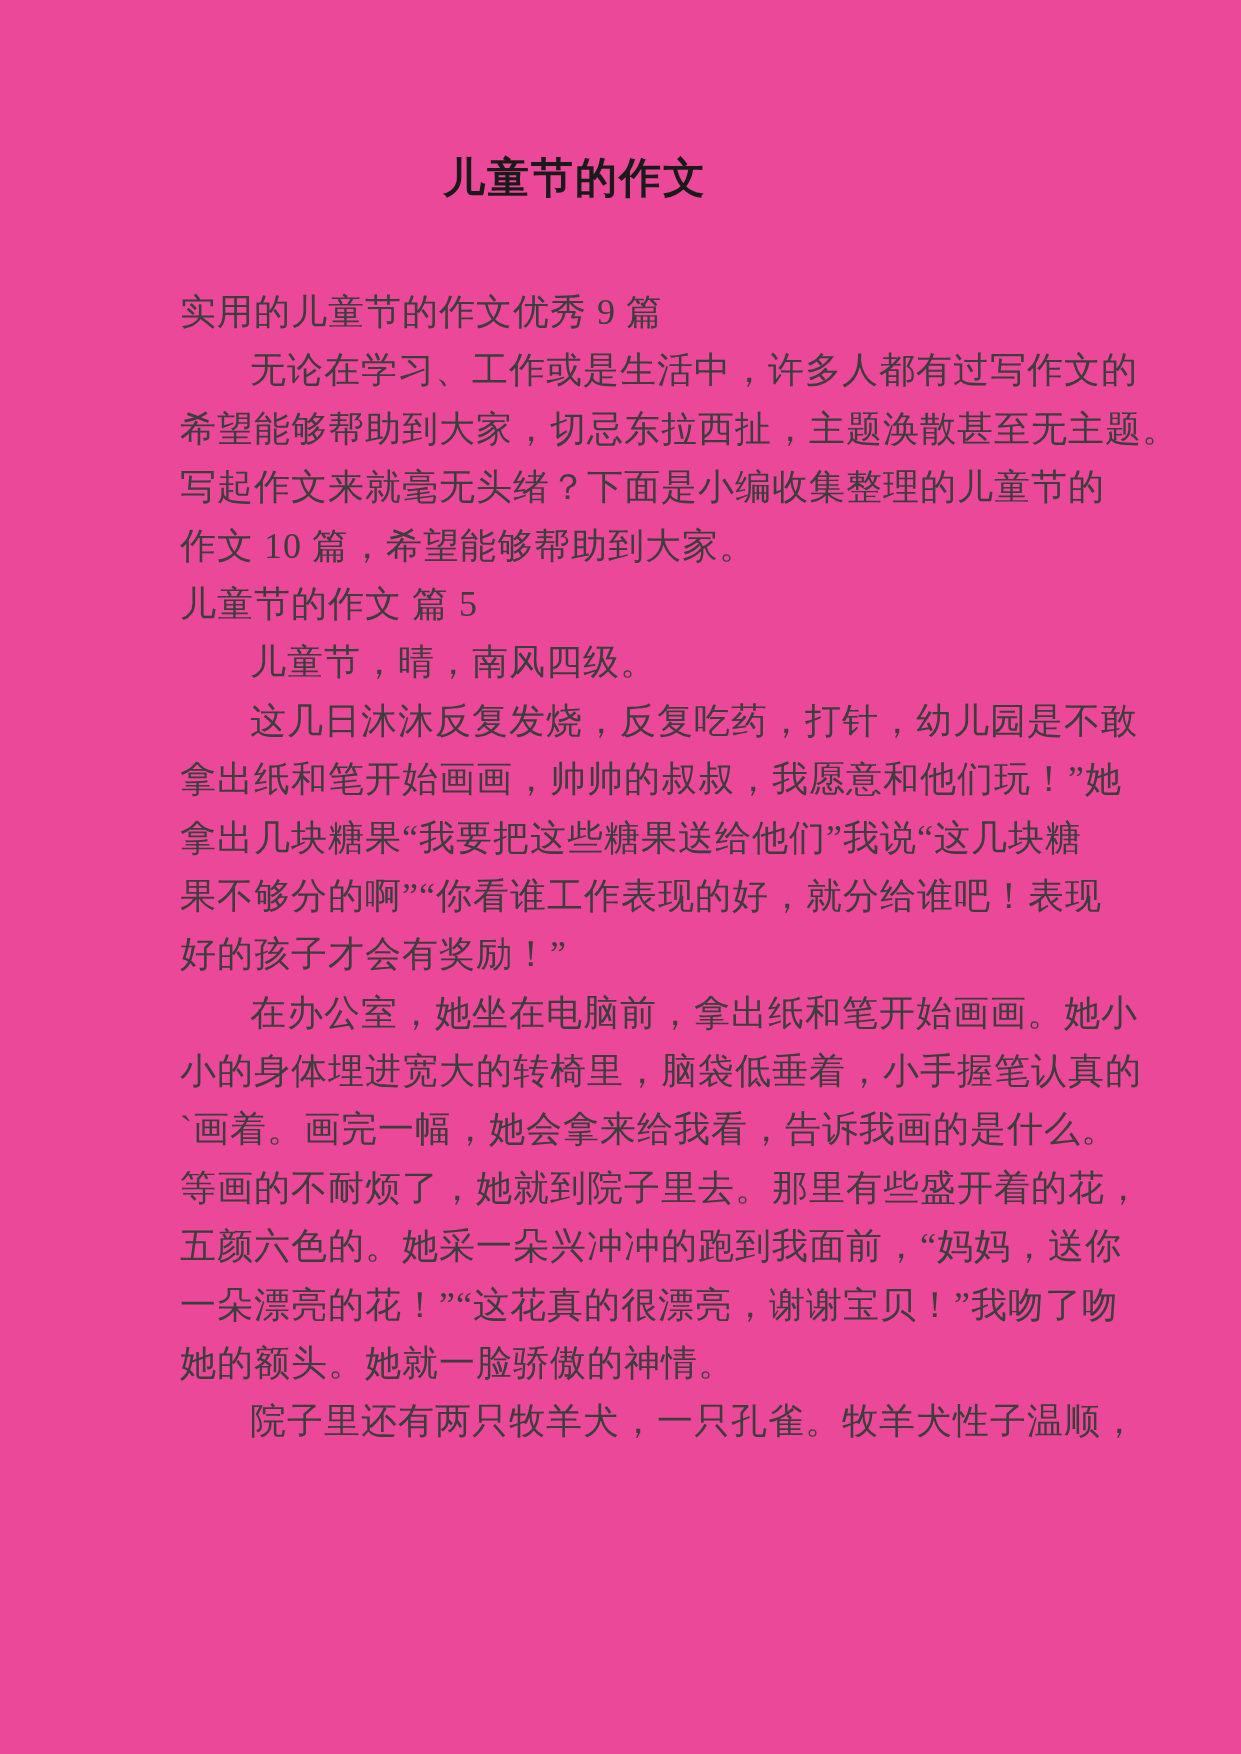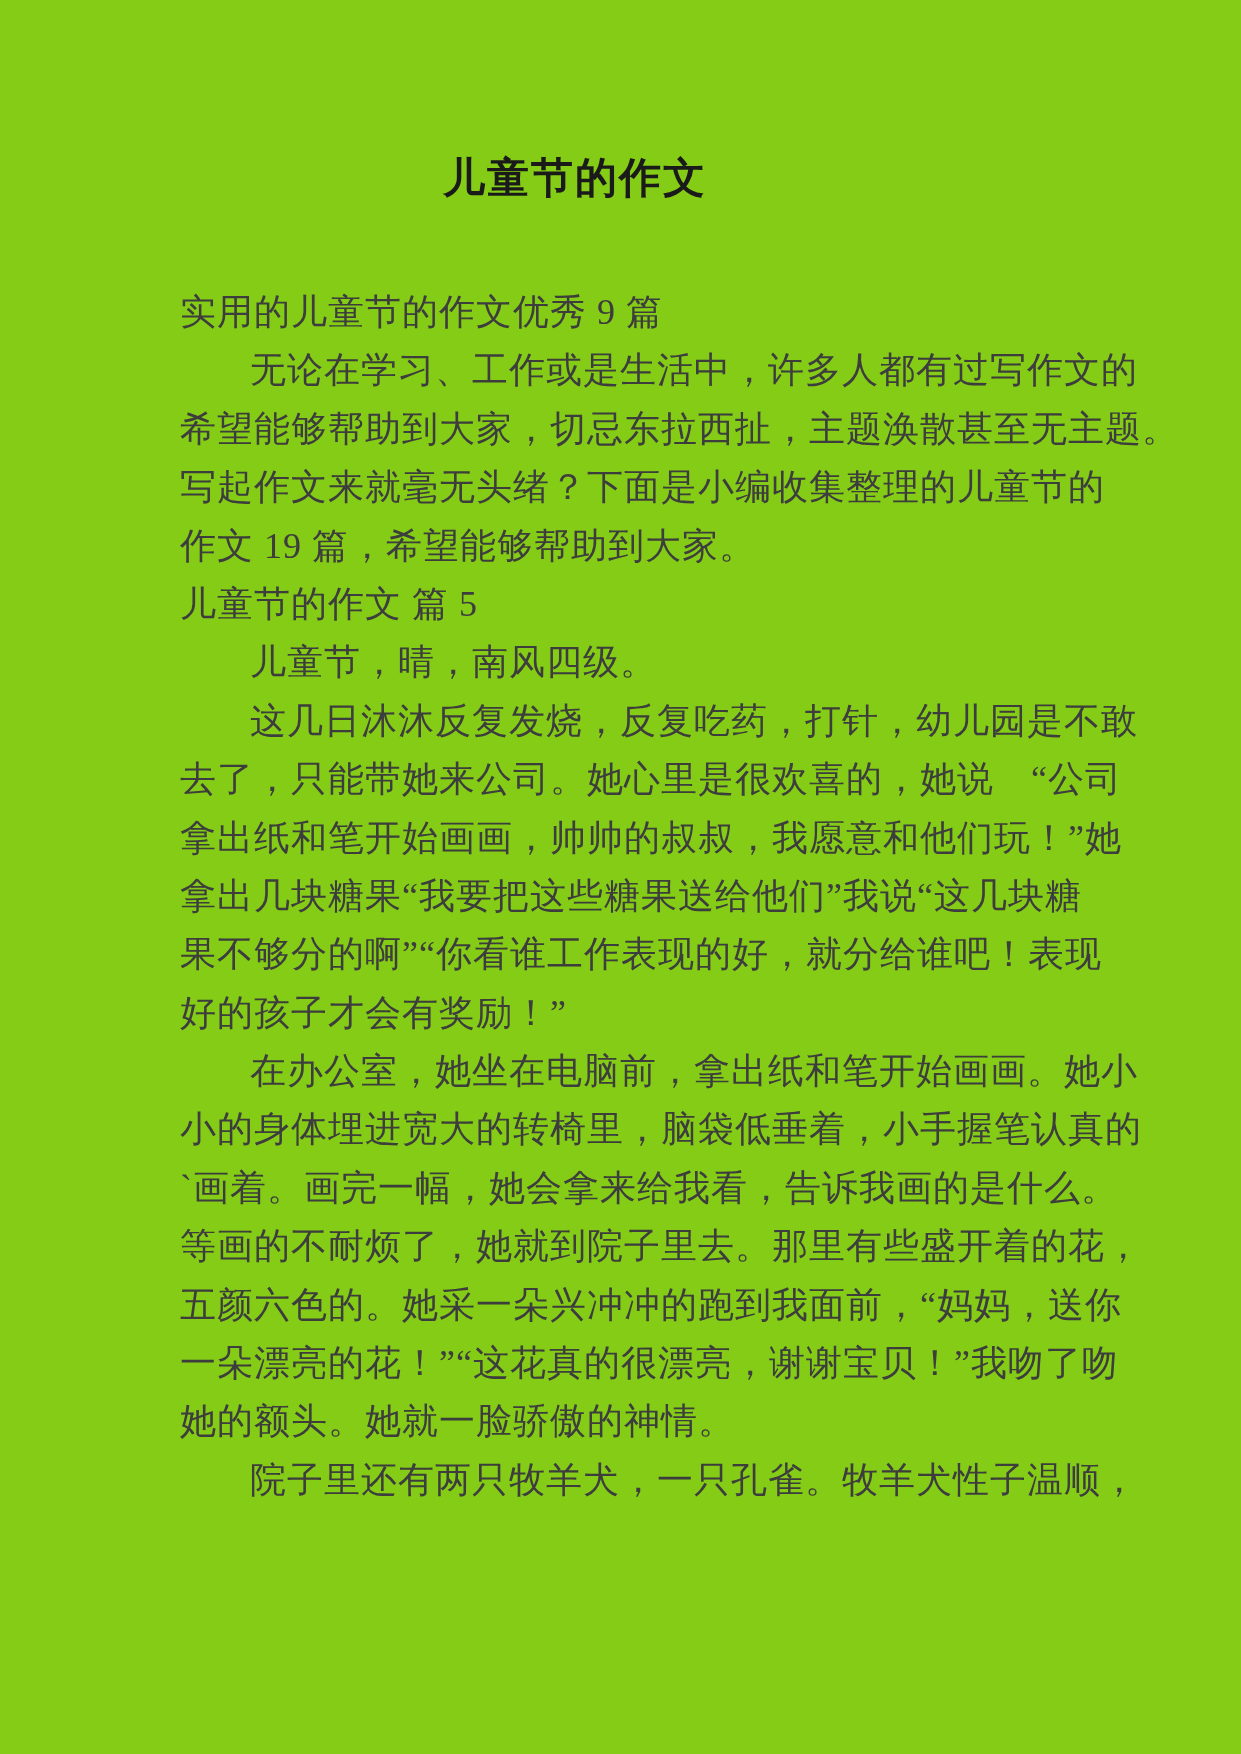--- a/index.html
+++ b/index.html
@@ -10,21 +10,21 @@
     width: 1241px;
     height: 1754px;
     background: #ffffff;
     font-family: "Liberation Serif", "DejaVu Serif", serif;
     overflow: hidden;
   }
   .page {
     position: relative;
     width: 1241px;
     height: 1754px;
-    background: #84cc16;
+    background: #ec4899;
   }
   .doc-title {
     position: absolute;
     top: 148px;
     left: 0;
     width: 1150px;
     margin: 0;
     text-align: center;
     font-size: 42px;
     line-height: 60px;
@@ -57,25 +57,24 @@
 </head>
 <body>
 
 <div class="page">
   <h1 class="doc-title">儿童节的作文</h1>
   <div class="doc-body" id="doc-body">
       <div class="line">实用的儿童节的作文优秀 9 篇</div>
       <div class="line indent">无论在学习、工作或是生活中，许多人都有过写作文的</div>
       <div class="line">希望能够帮助到大家，切忌东拉西扯，主题涣散甚至无主题。</div>
       <div class="line">写起作文来就毫无头绪？下面是小编收集整理的儿童节的</div>
-      <div class="line">作文 19 篇，希望能够帮助到大家。</div>
+      <div class="line">作文 10 篇，希望能够帮助到大家。</div>
       <div class="line">儿童节的作文 篇 5</div>
       <div class="line indent">儿童节，晴，南风四级。</div>
       <div class="line indent">这几日沐沐反复发烧，反复吃药，打针，幼儿园是不敢</div>
-      <div class="line">去了，只能带她来公司。她心里是很欢喜的，她说　“公司</div>
       <div class="line">拿出纸和笔开始画画，帅帅的叔叔，我愿意和他们玩！”她</div>
       <div class="line">拿出几块糖果“我要把这些糖果送给他们”我说“这几块糖</div>
       <div class="line">果不够分的啊”“你看谁工作表现的好，就分给谁吧！表现</div>
       <div class="line">好的孩子才会有奖励！”</div>
       <div class="line indent">在办公室，她坐在电脑前，拿出纸和笔开始画画。她小</div>
       <div class="line">小的身体埋进宽大的转椅里，脑袋低垂着，小手握笔认真的</div>
       <div class="line">`画着。画完一幅，她会拿来给我看，告诉我画的是什么。</div>
       <div class="line">等画的不耐烦了，她就到院子里去。那里有些盛开着的花，</div>
       <div class="line">五颜六色的。她采一朵兴冲冲的跑到我面前，“妈妈，送你</div>
       <div class="line">一朵漂亮的花！”“这花真的很漂亮，谢谢宝贝！”我吻了吻</div>

